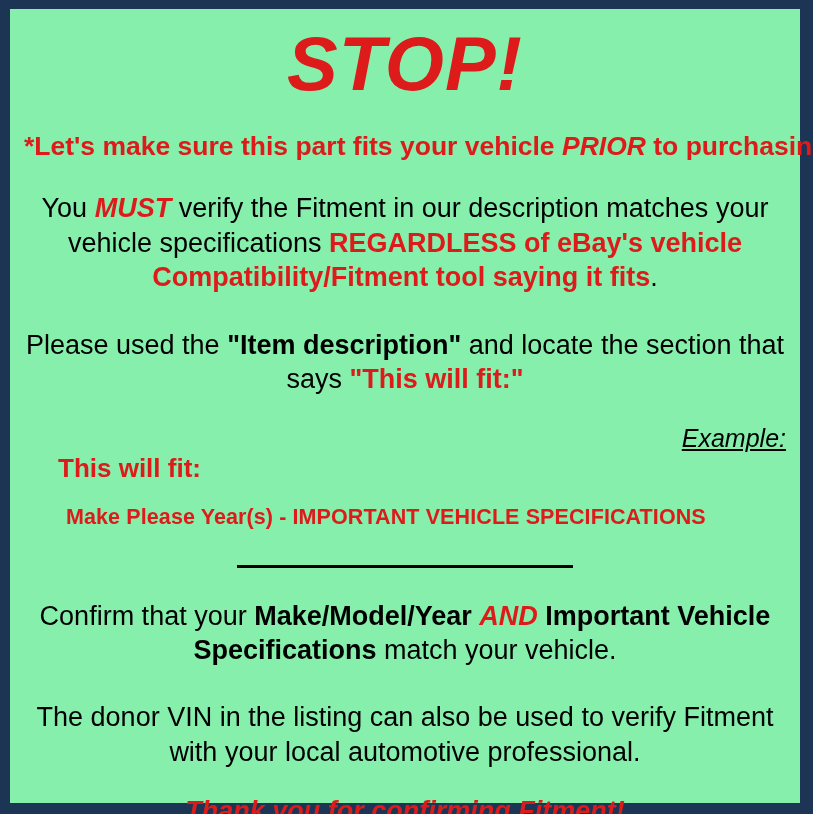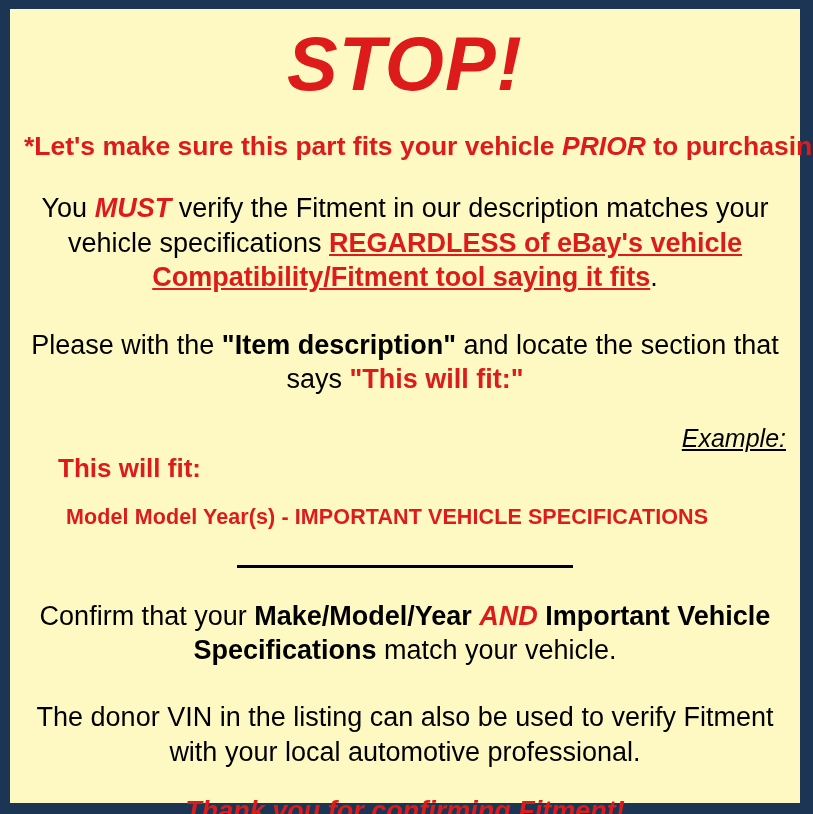--- a/index.html
+++ b/index.html
@@ -24,32 +24,32 @@
     border-bottom: 11px solid #1c3555;
     border-left: 10px solid #1c3555;
     border-right: 13px solid #1c3555;
     position: relative;
   }
 
   #notice-inner {
     box-sizing: border-box;
     width: 100%;
     height: 100%;
-    background: #fef9c3;
+    background: #86efac;
     padding: 0 14px;
     position: relative;
   }
 
   
   .red        { color: #dd1b1b; }
   .black      { color: #000000; }
   .b          { font-weight: bold; }
   .i          { font-style: italic; }
   .biu        { font-weight: bold; font-style: italic; }
-  .bu         { font-weight: bold; text-decoration: underline; }
+  .bu         { font-weight: bold; }
 
   
   #stop-heading {
     text-align: center;
     color: #dd1b1b;
     font-weight: bold;
     font-style: italic;
     font-size: 76px;
     line-height: 1;
     letter-spacing: 1px;
@@ -149,26 +149,26 @@
 
 <div id="notice-card">
   <div id="notice-inner">
 
     <h1 id="stop-heading">STOP!</h1>
 
     <p id="subtitle-line"><span class="seg">*Let's make sure this part fits your vehicle </span><span class="seg i">PRIOR</span><span class="seg"> to purchasing*</span></p>
 
     <p class="para" id="para-must"><span>You </span><span class="red biu">MUST</span><span> verify the Fitment in our description matches your vehicle specifications </span><span class="red bu">REGARDLESS of eBay's vehicle Compatibility/Fitment tool saying it fits</span><span>.</span></p>
 
-    <p class="para" id="para-view"><span>Please with the </span><span class="b black">"Item description"</span><span> and locate the section that says </span><span class="red b">"This will fit:"</span></p>
+    <p class="para" id="para-view"><span>Please used the </span><span class="b black">"Item description"</span><span> and locate the section that says </span><span class="red b">"This will fit:"</span></p>
 
     <div id="example-block">
       <p id="example-label">Example:</p>
       <p id="example-fit">This will fit:</p>
-      <p id="example-spec">Model Model Year(s) - IMPORTANT VEHICLE SPECIFICATIONS</p>
+      <p id="example-spec">Make Please Year(s) - IMPORTANT VEHICLE SPECIFICATIONS</p>
     </div>
 
     <div id="divider-wrap">
       <hr id="divider-rule">
     </div>
 
     <p class="para" id="para-confirm"><span>Confirm that your </span><span class="b black">Make/Model/Year</span><span> </span><span class="red biu">AND</span><span> </span><span class="b black">Important Vehicle Specifications</span><span> match your vehicle.</span></p>
 
     <p class="para" id="para-vin">The donor VIN in the listing can also be used to verify Fitment with your local automotive professional.</p>
 

